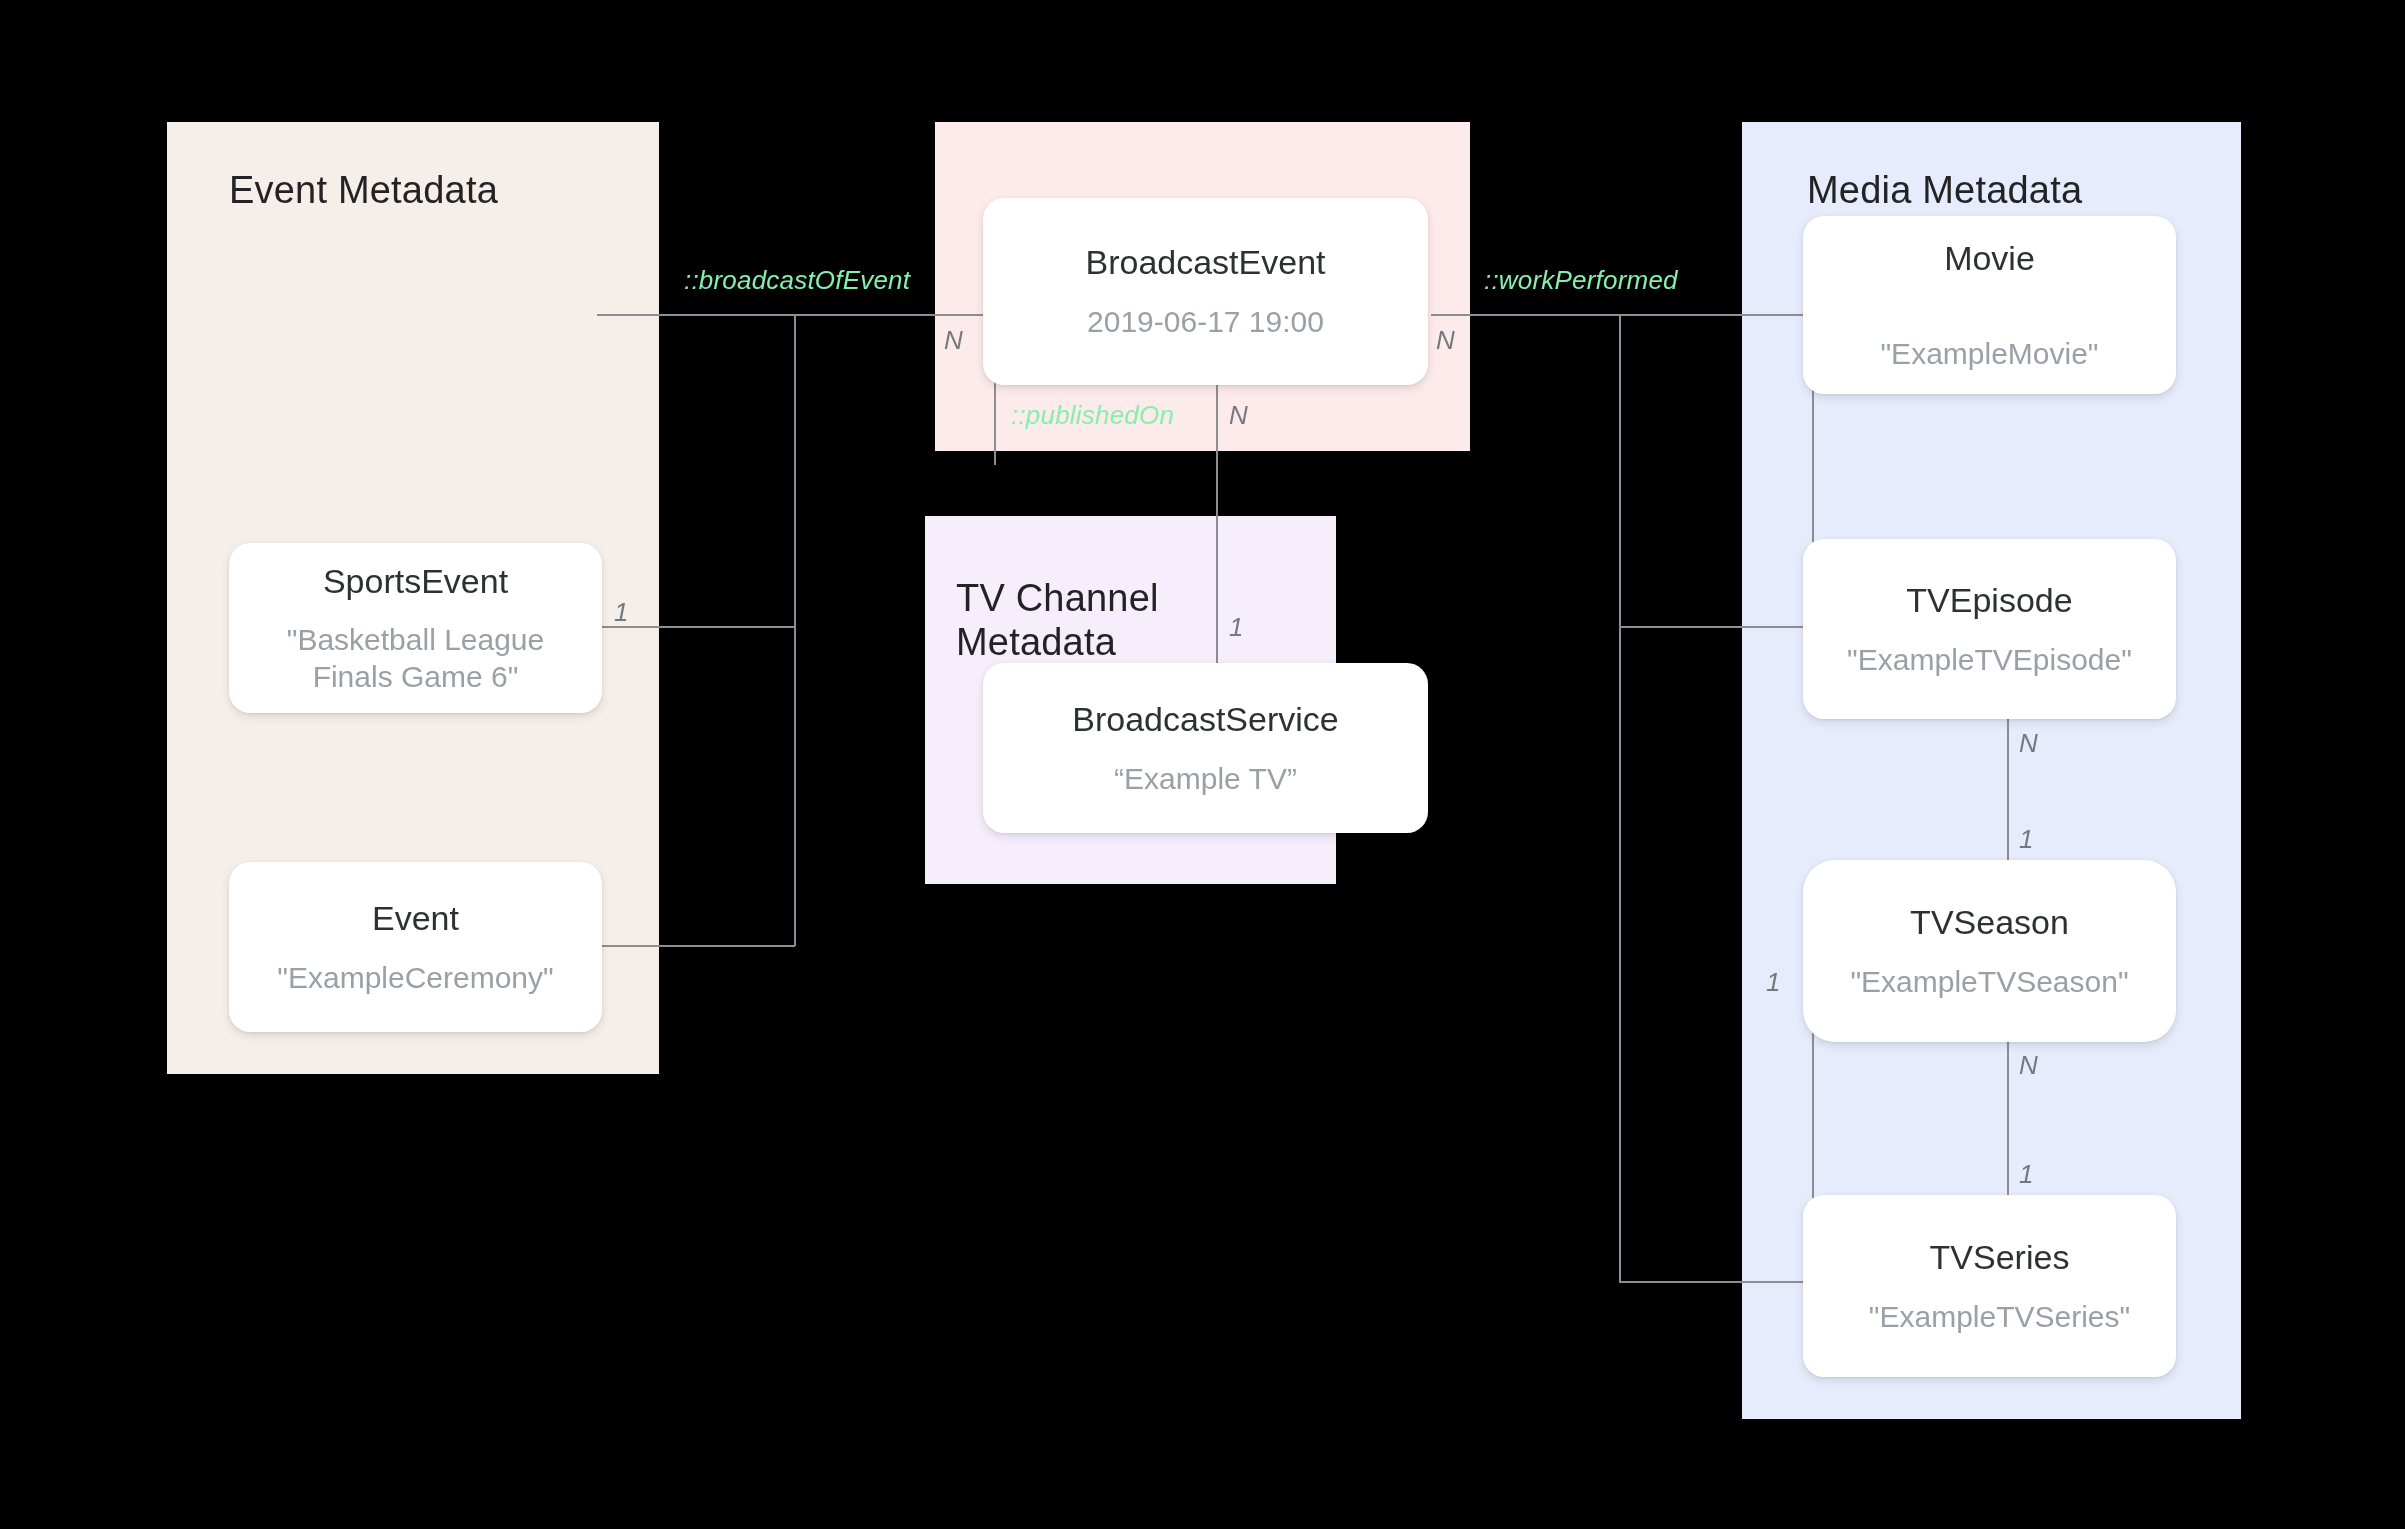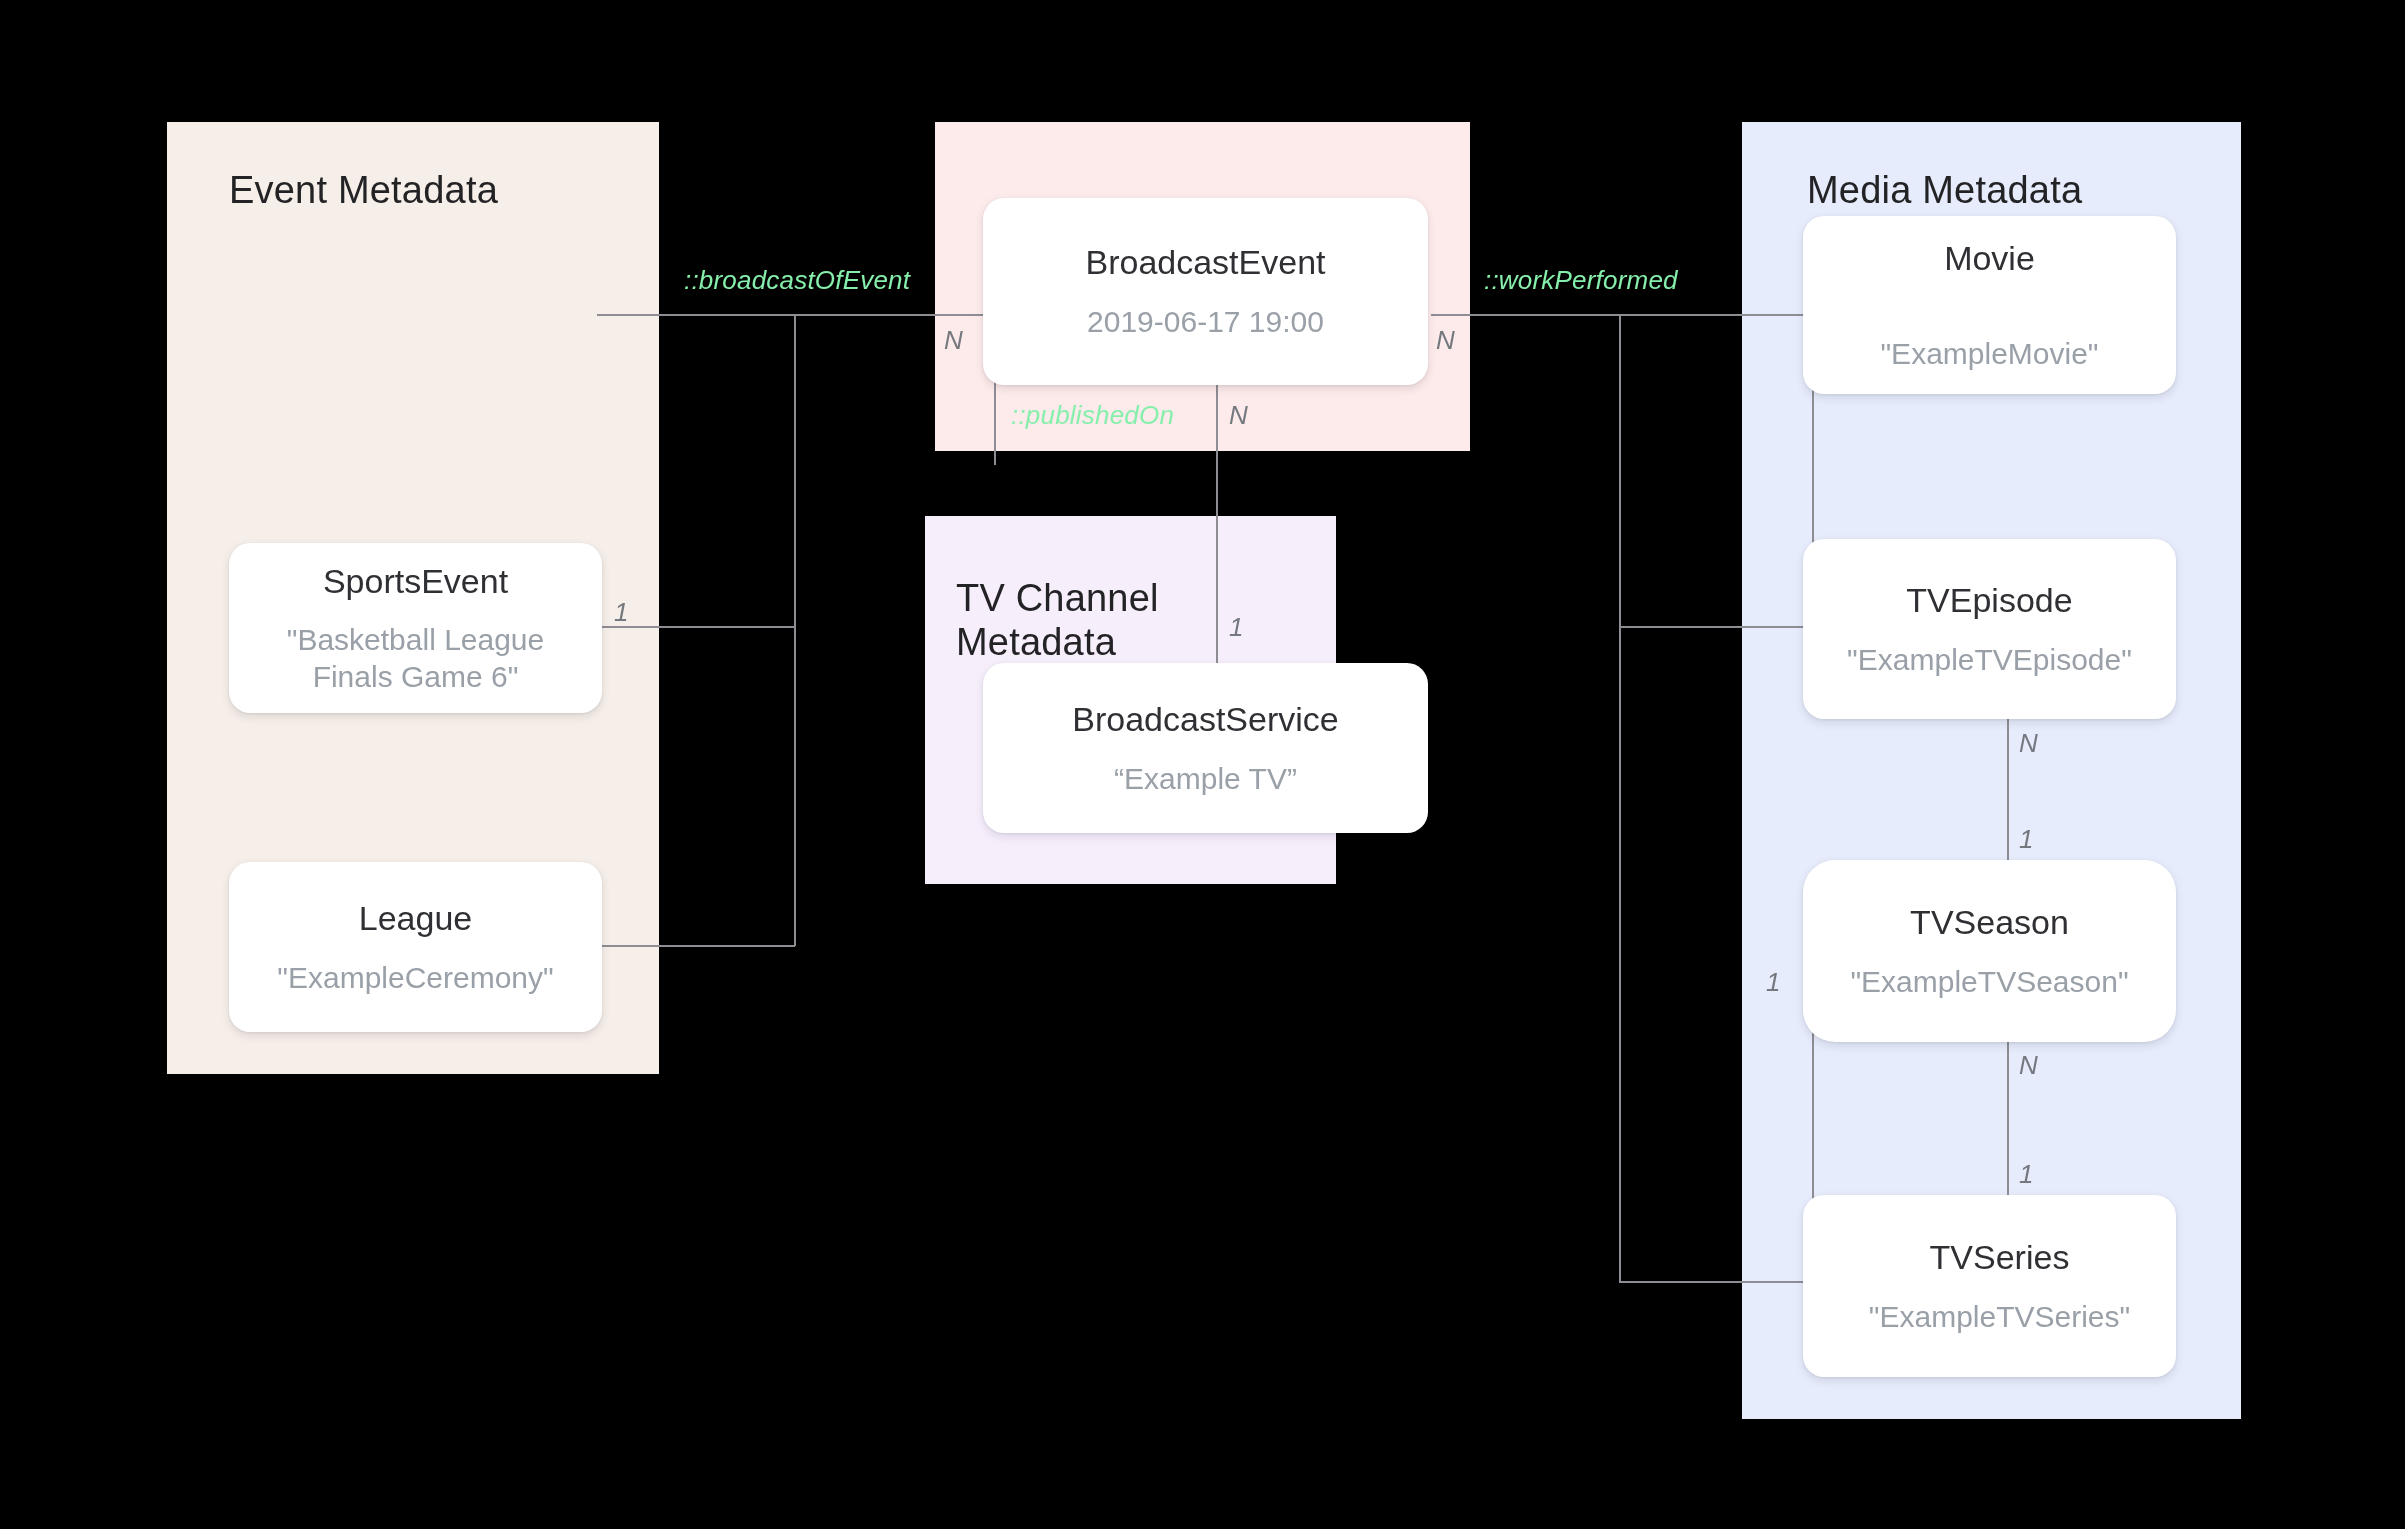--- a/index.html
+++ b/index.html
@@ -73,21 +73,21 @@
 
   <div class="edge v" style="left:2007px;top:1042px;width:1.9px;height:178px;"></div>
 
 
   <div class="node" style="left:229px;top:543px;width:373px;height:170px;">
     <div class="node-title">SportsEvent</div>
     <div class="node-sub">"Basketball League Finals Game 6"</div>
   </div>
 
   <div class="node" style="left:229px;top:862px;width:373px;height:170px;">
-    <div class="node-title">League</div>
+    <div class="node-title">Event</div>
     <div class="node-sub">"ExampleCeremony"</div>
   </div>
 
   <div class="node" style="left:983px;top:198px;width:445px;height:187px;">
     <div class="node-title">BroadcastEvent</div>
     <div class="node-sub">2019-06-17 19:00</div>
   </div>
 
   <div class="node" style="left:983px;top:663px;width:445px;height:170px;">
     <div class="node-title">BroadcastService</div>

